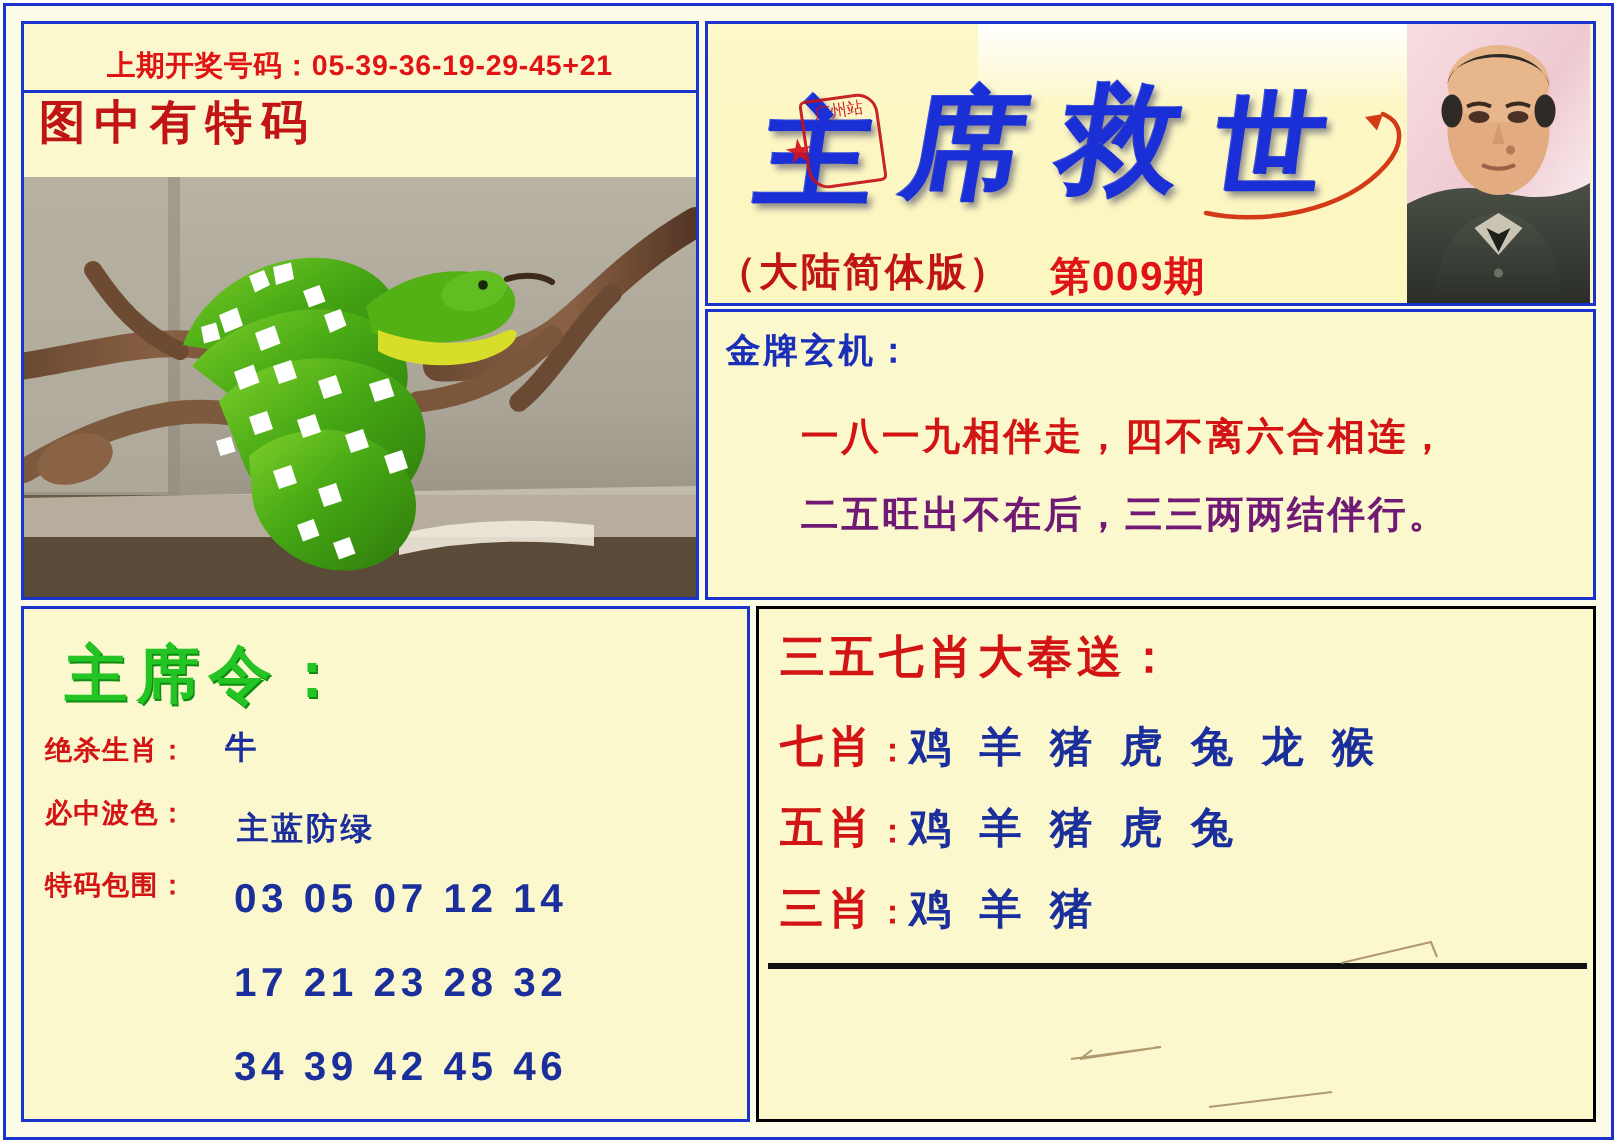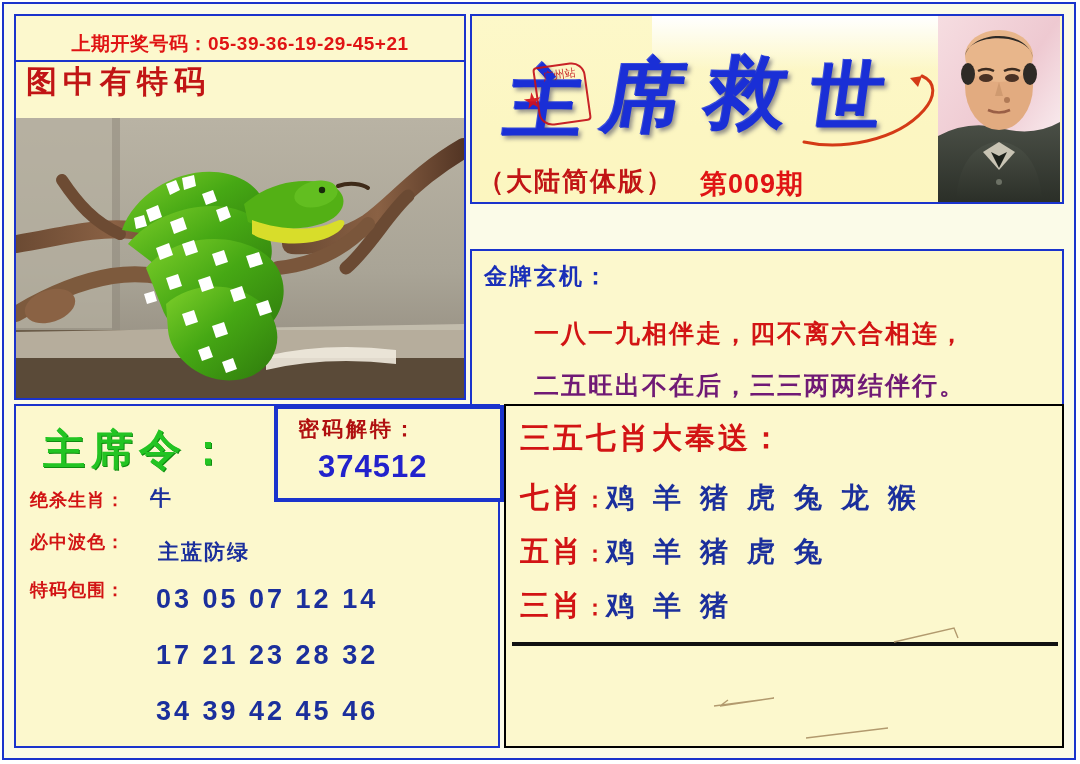--- a/index.html
+++ b/index.html
@@ -49,21 +49,21 @@
   .edition{position:absolute;left:6px;top:148px;color:#c11515;font-size:26px;font-weight:bold;
       font-family:"Liberation Serif","DejaVu Serif",serif;letter-spacing:2px;}
   .issue{position:absolute;left:228px;top:150px;color:#e01414;font-size:27px;font-weight:bold;
       font-family:"Liberation Sans","DejaVu Sans",sans-serif;letter-spacing:1px;}
 
   .portrait{position:absolute;right:2px;top:0px;width:122px;height:186px;overflow:hidden;
       background:linear-gradient(160deg,#f7e3e6 0%,#f2cfd5 45%,#ffffff 100%);}
 
   
   .oracle-panel{left:470px;top:206px;width:594px;height:194px;border:2px solid #1a33cc;
-     background:#fcf8cd;margin-top:43px;}
+     background:#fcf8cd;}
   .oracle-label{position:absolute;left:12px;top:10px;color:#1a2fb8;font-size:23px;font-weight:bold;
      font-family:"Liberation Serif","DejaVu Serif",serif;letter-spacing:2px;}
   .oracle-l1{position:absolute;left:62px;top:66px;color:#d21414;font-size:25px;font-weight:bold;
      font-family:"Liberation Serif","DejaVu Serif",serif;letter-spacing:2px;white-space:nowrap;}
   .oracle-l2{position:absolute;left:62px;top:118px;color:#701a75;font-size:25px;font-weight:bold;
      font-family:"Liberation Serif","DejaVu Serif",serif;letter-spacing:2px;white-space:nowrap;}
 
   
   .left-bot{left:14px;top:404px;width:486px;height:344px;border:2px solid #1a33cc;background:#fcf8cd;}
   .order-title{position:absolute;left:27px;top:16px;color:#23c423;font-size:42px;font-weight:bold;
@@ -259,24 +259,20 @@
 
     <div class="row-lab" style="left:14px;top:124px;">必中波色：</div>
     <div class="row-val" style="left:142px;top:132px;">主蓝防绿</div>
 
     <div class="row-lab" style="left:14px;top:172px;">特码包围：</div>
 
     <div class="numrow" style="left:140px;top:178px;">03  05  07  12  14</div>
     <div class="numrow" style="left:140px;top:234px;">17  21  23  28  32</div>
     <div class="numrow" style="left:140px;top:290px;">34  39  42  45  46</div>
 
-    <div class="code-box">
-      <div class="code-label">密码解特：</div>
-      <div class="code-val">374512</div>
-    </div>
   </div>
 
   <div class="panel right-bot">
     <div class="gift-title">三五七肖大奉送：</div>
 
     <div class="zrow" style="top:72px;">
       <span class="zk">七肖</span><span class="zc">：</span><span class="zv">鸡 羊 猪 虎 兔 龙 猴</span>
     </div>
 
     <div class="zrow" style="top:180px;">

